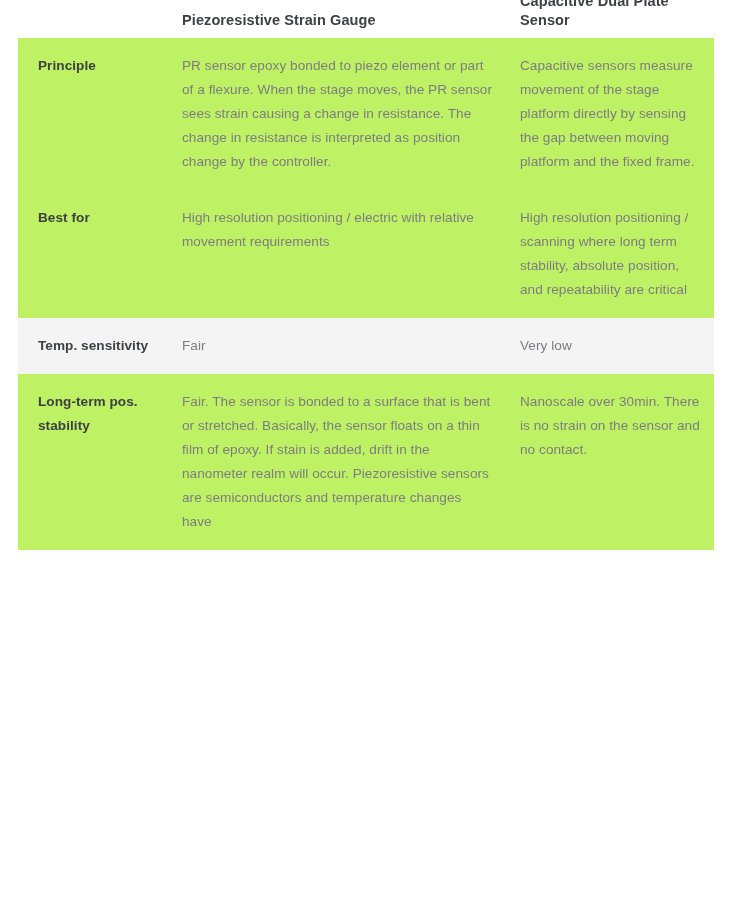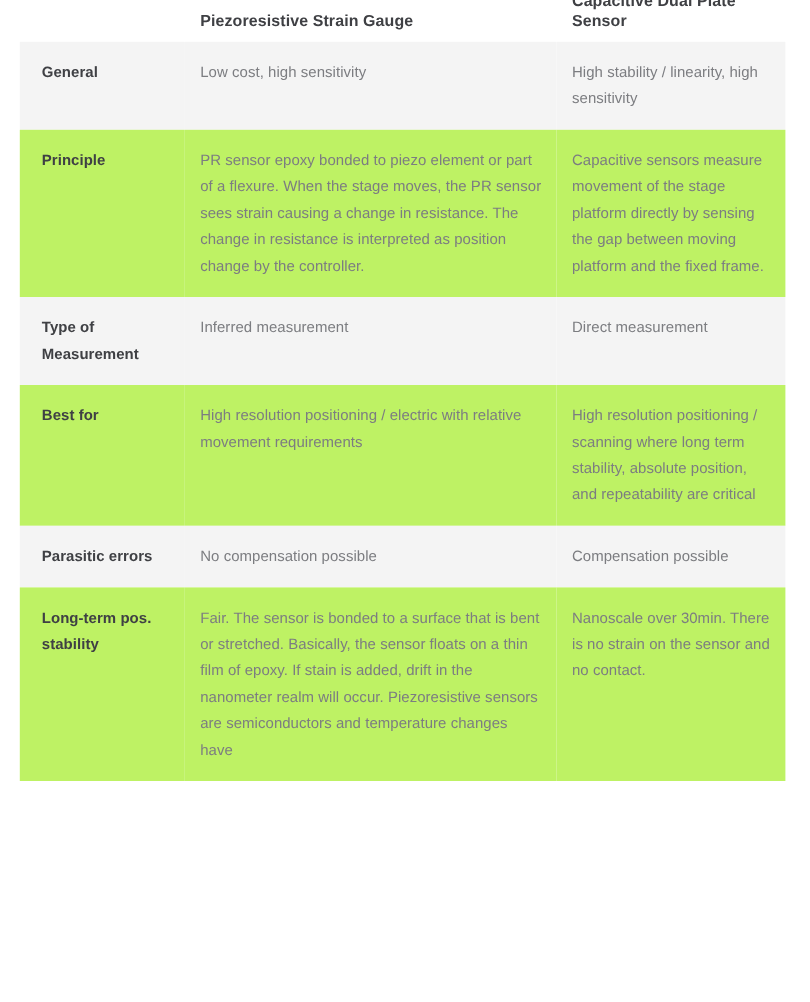--- a/index.html
+++ b/index.html
@@ -101,83 +101,61 @@
       <thead>
         <tr>
           <th class="attr-head"></th>
           <th>Piezoresistive Strain Gauge</th>
           <th>Capacitive Dual Plate Sensor</th>
         </tr>
       </thead>
 
       <tbody>
 
-        <tr class="row-odd">
-          <td class="attr-cell">
-            <span class="cell-text">General</span>
-          </td>
-          <td class="val-cell">
-            <span class="cell-text">Low cost, high sensitivity</span>
-          </td>
-          <td class="val-cell">
-            <span class="cell-text">High stability / linearity, high sensitivity</span>
-          </td>
-        </tr>
 
         <tr class="row-even">
           <td class="attr-cell">
             <span class="cell-text">Principle</span>
           </td>
           <td class="val-cell">
             <span class="cell-text">PR sensor epoxy bonded to piezo element or part of a flexure. When the stage moves, the PR sensor sees strain causing a change in resistance. The change in resistance is interpreted as position change by the controller.</span>
           </td>
           <td class="val-cell">
             <span class="cell-text">Capacitive sensors measure movement of the stage platform directly by sensing the gap between moving platform and the fixed frame.</span>
           </td>
         </tr>
 
-        <tr class="row-odd">
-          <td class="attr-cell">
-            <span class="cell-text">Type of Measurement</span>
-          </td>
-          <td class="val-cell">
-            <span class="cell-text">Inferred measurement</span>
-          </td>
-          <td class="val-cell">
-            <span class="cell-text">Direct measurement</span>
-          </td>
-        </tr>
 
         <tr class="row-even">
           <td class="attr-cell">
             <span class="cell-text">Best for</span>
           </td>
           <td class="val-cell">
             <span class="cell-text">High resolution positioning / electric with relative movement requirements</span>
           </td>
           <td class="val-cell">
             <span class="cell-text">High resolution positioning / scanning where long term stability, absolute position, and repeatability are critical</span>
           </td>
         </tr>
 
 
 
+        <tr class="row-odd">
+          <td class="attr-cell">
+            <span class="cell-text">Temp. sensitivity</span>
+          </td>
+          <td class="val-cell">
+            <span class="cell-text">Fair</span>
+          </td>
+          <td class="val-cell">
+            <span class="cell-text">Very low</span>
+          </td>
+        </tr>
 
 
-        <tr class="row-odd">
-          <td class="attr-cell">
-            <span class="cell-text">Parasitic errors</span>
-          </td>
-          <td class="val-cell">
-            <span class="cell-text">No compensation possible</span>
-          </td>
-          <td class="val-cell">
-            <span class="cell-text">Compensation possible</span>
-          </td>
-        </tr>
 
         <tr class="row-even">
           <td class="attr-cell">
             <span class="cell-text">Long-term pos. stability</span>
           </td>
           <td class="val-cell">
             <span class="cell-text">Fair. The sensor is bonded to a surface that is bent or stretched. Basically, the sensor floats on a thin film of epoxy. If stain is added, drift in the nanometer realm will occur. Piezoresistive sensors are semiconductors and temperature changes have</span>
           </td>
           <td class="val-cell">
             <span class="cell-text">Nanoscale over 30min. There is no strain on the sensor and no contact.</span>

